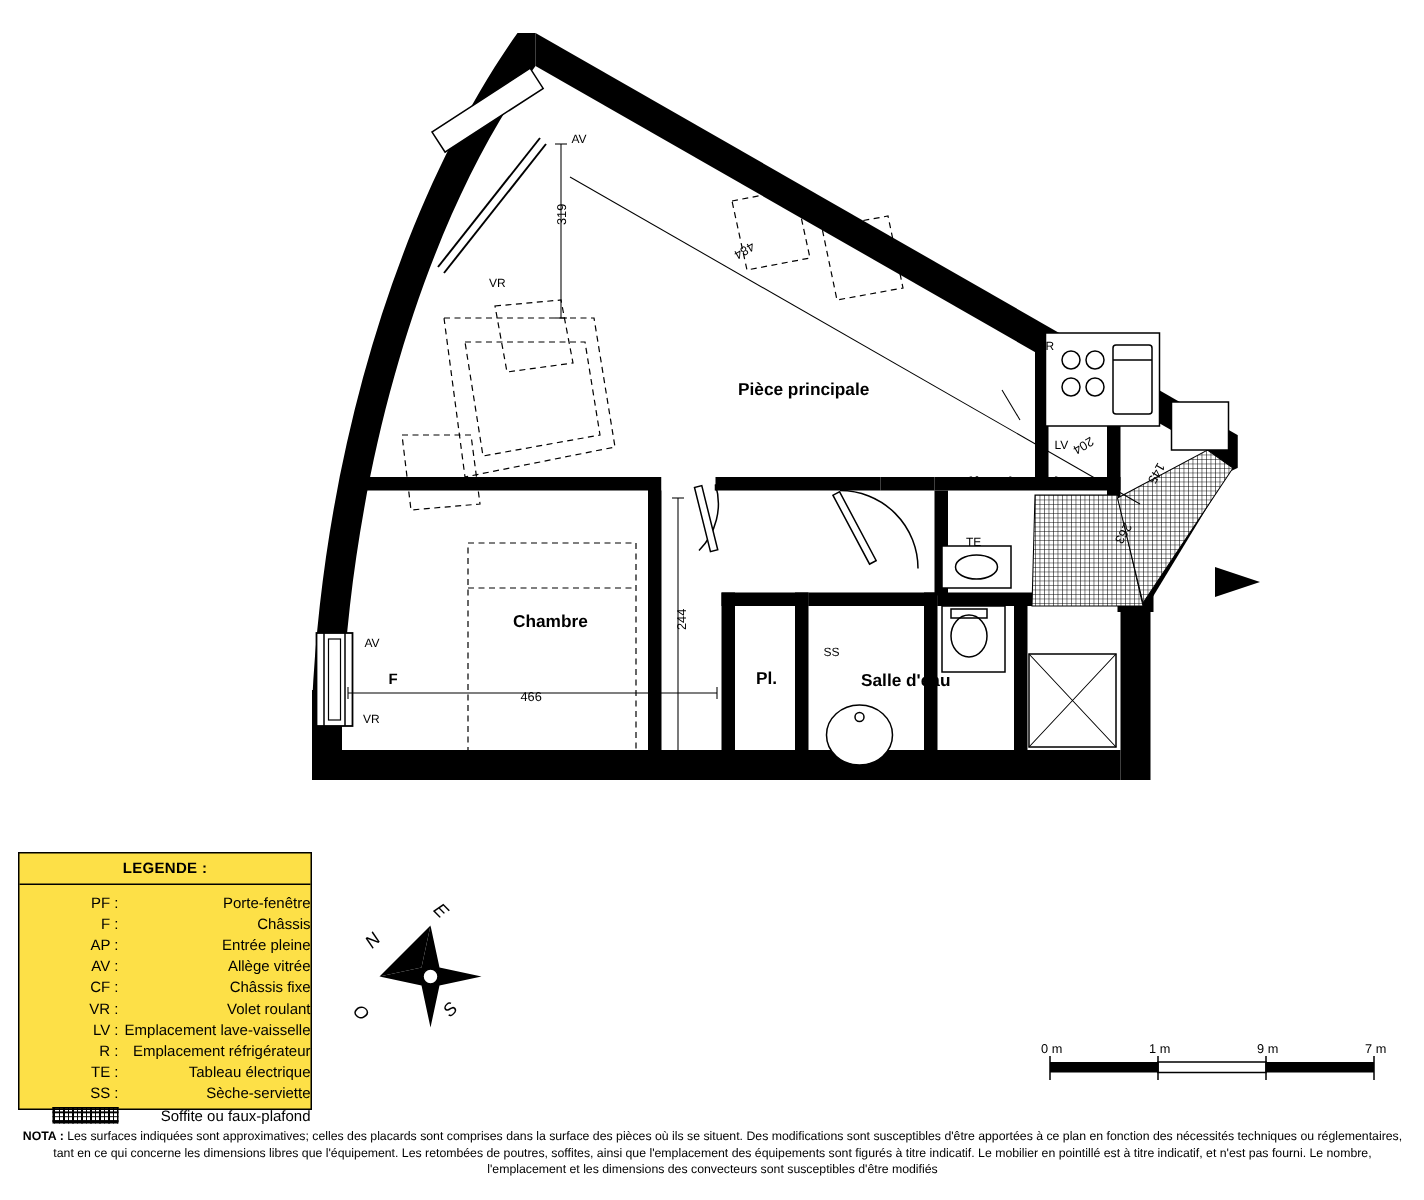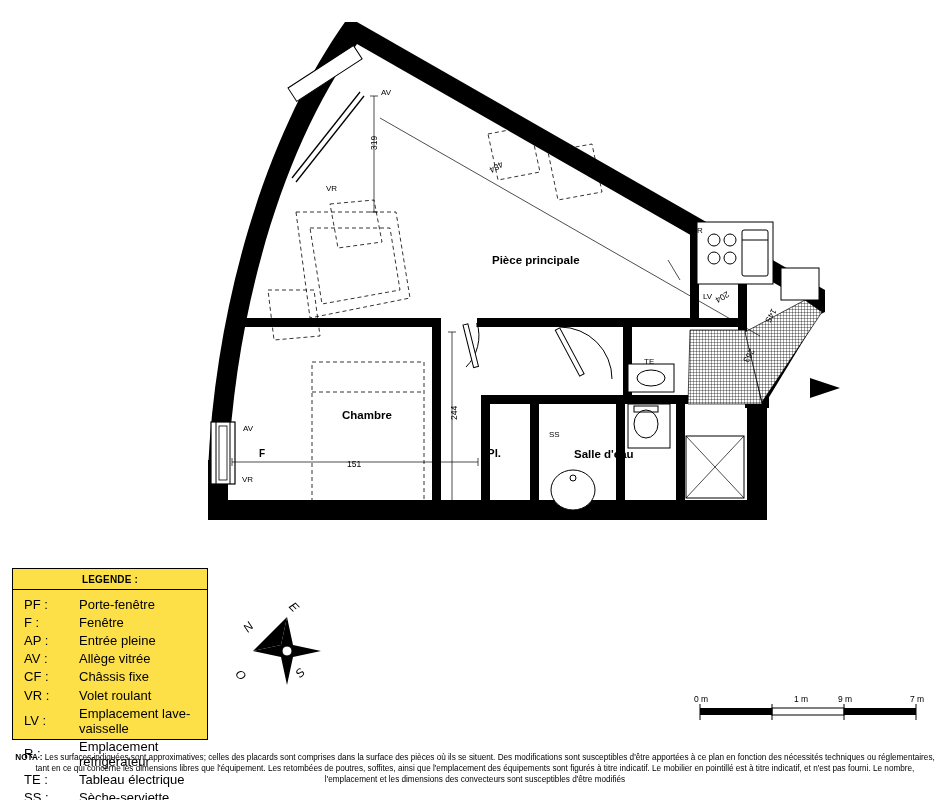--- a/index.html
+++ b/index.html
@@ -66,23 +66,24 @@
     border-bottom: 1px solid #000;
     padding: 5px 0 4px 0;
     letter-spacing: 0.2px;
   }
   #legend table {
     border-collapse: collapse;
     margin-top: 5px;
     width: 100%;
   }
   #legend td {
-    font-size: 13px;
+    font-size: 10px;
     padding: 1.6px 0;
     vertical-align: middle;
+    text-align: right;
   }
   #legend td.abbr {
     width: 52px;
     padding-left: 11px;
   }
   .hatch-swatch {
     display: inline-block;
     width: 42px;
     height: 9px;
     border: 1px solid #000;
@@ -303,28 +304,28 @@
       <line x1="700" y1="704" x2="700" y2="720" stroke="#000" stroke-width="1"></line>
       <line x1="772" y1="704" x2="772" y2="720" stroke="#000" stroke-width="1"></line>
       <line x1="844" y1="704" x2="844" y2="720" stroke="#000" stroke-width="1"></line>
       <line x1="916" y1="704" x2="916" y2="720" stroke="#000" stroke-width="1"></line>
     </g>
   </svg>
 
   <div class="room-label" style="left:492px; top:254px;">Pièce principale</div>
   <div class="room-label" style="left:638px; top:317px;">Pièce / Cuisine</div>
   <div class="room-label" style="left:330px; top:409px;margin-left:12px;">Chambre</div>
-  <div class="room-label" style="left:487px; top:447px;">Pl.</div>
+  <div class="room-label" style="left:504px; top:447px;">Pl.</div>
   <div class="room-label" style="left:574px; top:448px;">Salle d'eau</div>
 
   <div class="dim-label" style="left:369px; top:150px; transform:rotate(-90deg); transform-origin:left top;">319</div>
   <div class="dim-label" style="left:505px; top:168px; transform:rotate(-210deg); transform-origin:left top;">484</div>
   <div class="dim-label" style="left:731px; top:298px; transform:rotate(-210deg); transform-origin:left top;">204</div>
   <div class="dim-label" style="left:449px; top:420px; transform:rotate(-90deg); transform-origin:left top;">244</div>
-  <div class="dim-label" style="left:347px; top:459px;">151</div>
+  <div class="dim-label" style="left:347px; top:459px;">466</div>
   <div class="dim-label" style="left:757px; top:352px; transform:rotate(-240deg); transform-origin:left top;">263</div>
   <div class="dim-label" style="left:779px; top:312px; transform:rotate(-240deg); transform-origin:left top;">145</div>
 
   <div class="tag-label" style="left:381px; top:88px;">AV</div>
   <div class="tag-label" style="left:326px; top:184px;">VR</div>
   <div class="tag-label" style="left:243px; top:424px;">AV</div>
   <div class="tag-label bold" style="left:259px; top:448px;">F</div>
   <div class="tag-label" style="left:242px; top:475px;">VR</div>
   <div class="tag-label" style="left:549px; top:430px;">SS</div>
   <div class="tag-label" style="left:644px; top:357px;">TE</div>
@@ -336,21 +337,21 @@
 <div id="legend">
   <div class="legend-title">LEGENDE :</div>
   <table>
     <tbody>
       <tr>
         <td class="abbr">PF :</td>
         <td>Porte-fenêtre</td>
       </tr>
       <tr>
         <td class="abbr">F :</td>
-        <td>Fenêtre</td>
+        <td>Châssis</td>
       </tr>
       <tr>
         <td class="abbr">AP :</td>
         <td>Entrée pleine</td>
       </tr>
       <tr>
         <td class="abbr">AV :</td>
         <td>Allège vitrée</td>
       </tr>
       <tr>
@@ -387,20 +388,20 @@
 
 <div id="compass">
   <span class="compass-letter" style="left:12px; top:24px; transform:rotate(-45deg);">N</span>
   <span class="compass-letter" style="left:58px; top:4px; transform:rotate(45deg);">E</span>
   <span class="compass-letter" style="left:64px; top:70px; transform:rotate(-45deg);">S</span>
   <span class="compass-letter" style="left:4px; top:72px; transform:rotate(45deg);">O</span>
 </div>
 
 <div id="scalebar">
   <span class="scale-tick-label" style="left:4px;">0 m</span>
-  <span class="scale-tick-label" style="left:76px;margin-left:28px;">1 m</span>
+  <span class="scale-tick-label" style="left:76px;">1 m</span>
   <span class="scale-tick-label" style="left:148px;">9 m</span>
   <span class="scale-tick-label" style="left:220px;">7 m</span>
 </div>
 
 <div id="nota">
   <b>NOTA :</b><span> Les surfaces indiquées sont approximatives; celles des placards sont comprises dans la surface des pièces où ils se situent. Des modifications sont susceptibles d'être apportées à ce plan en fonction des nécessités techniques ou réglementaires, tant en ce qui concerne les dimensions libres que l'équipement. Les retombées de poutres, soffites, ainsi que l'emplacement des équipements sont figurés à titre indicatif. Le mobilier en pointillé est à titre indicatif, et n'est pas fourni. Le nombre, l'emplacement et les dimensions des convecteurs sont susceptibles d'être modifiés</span>
 </div>
 
 </body></html>

